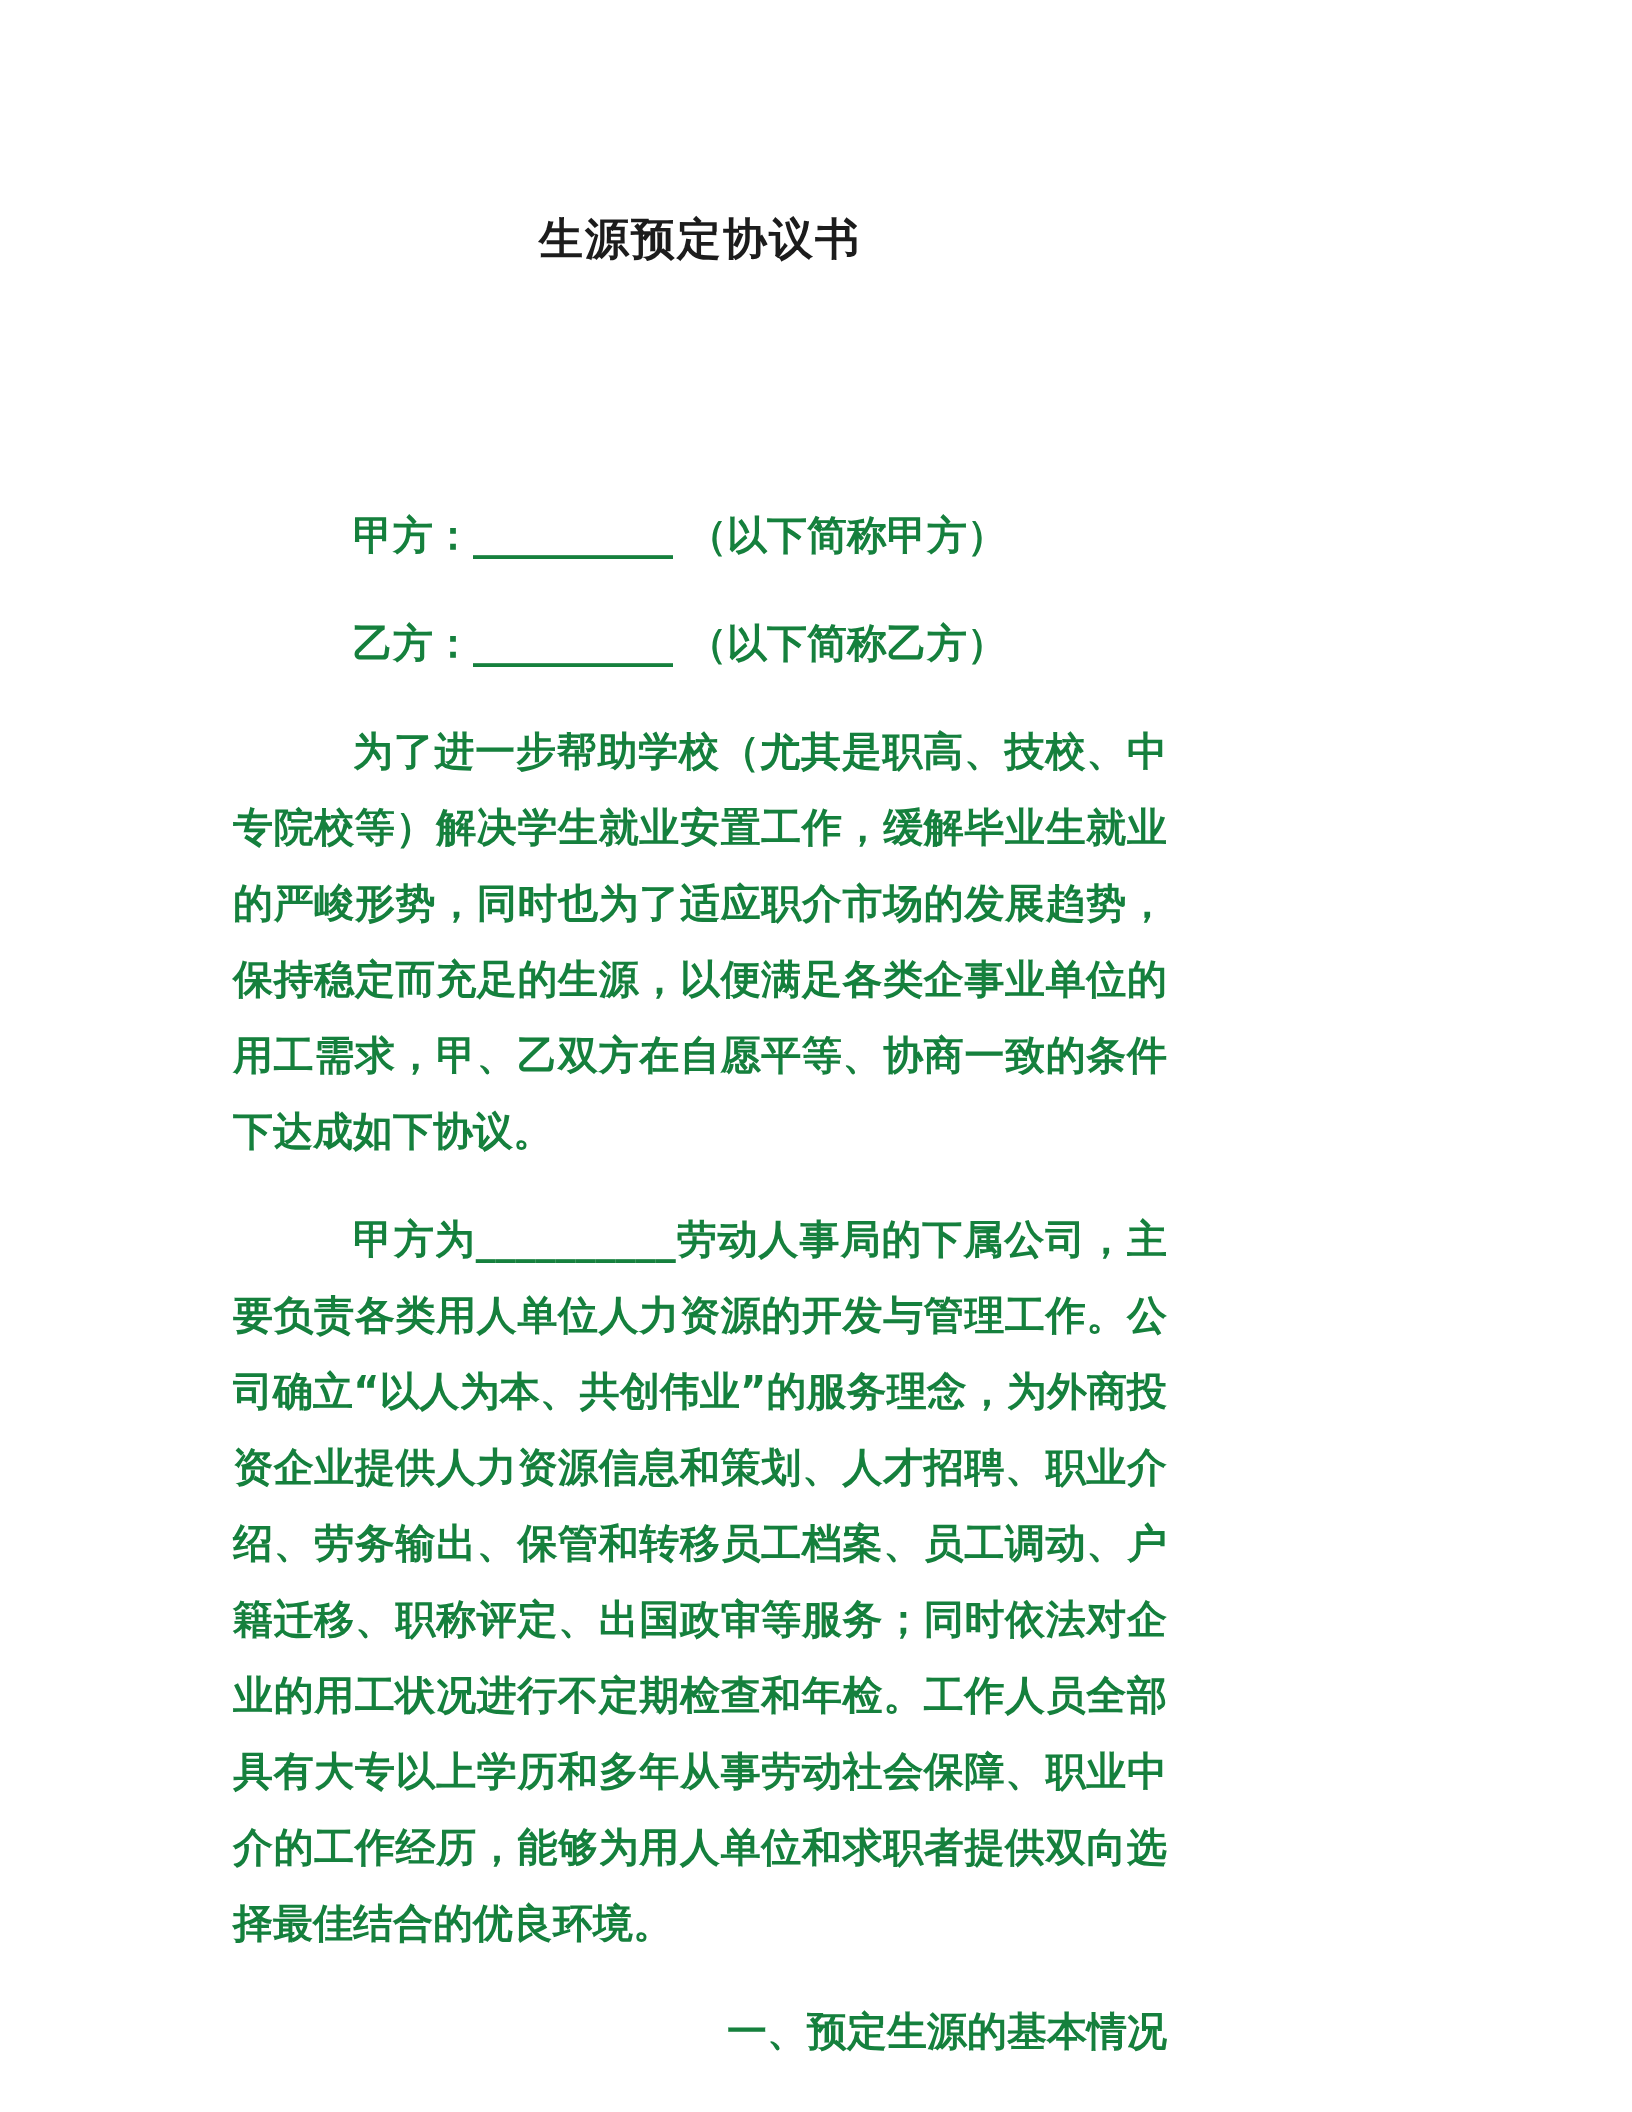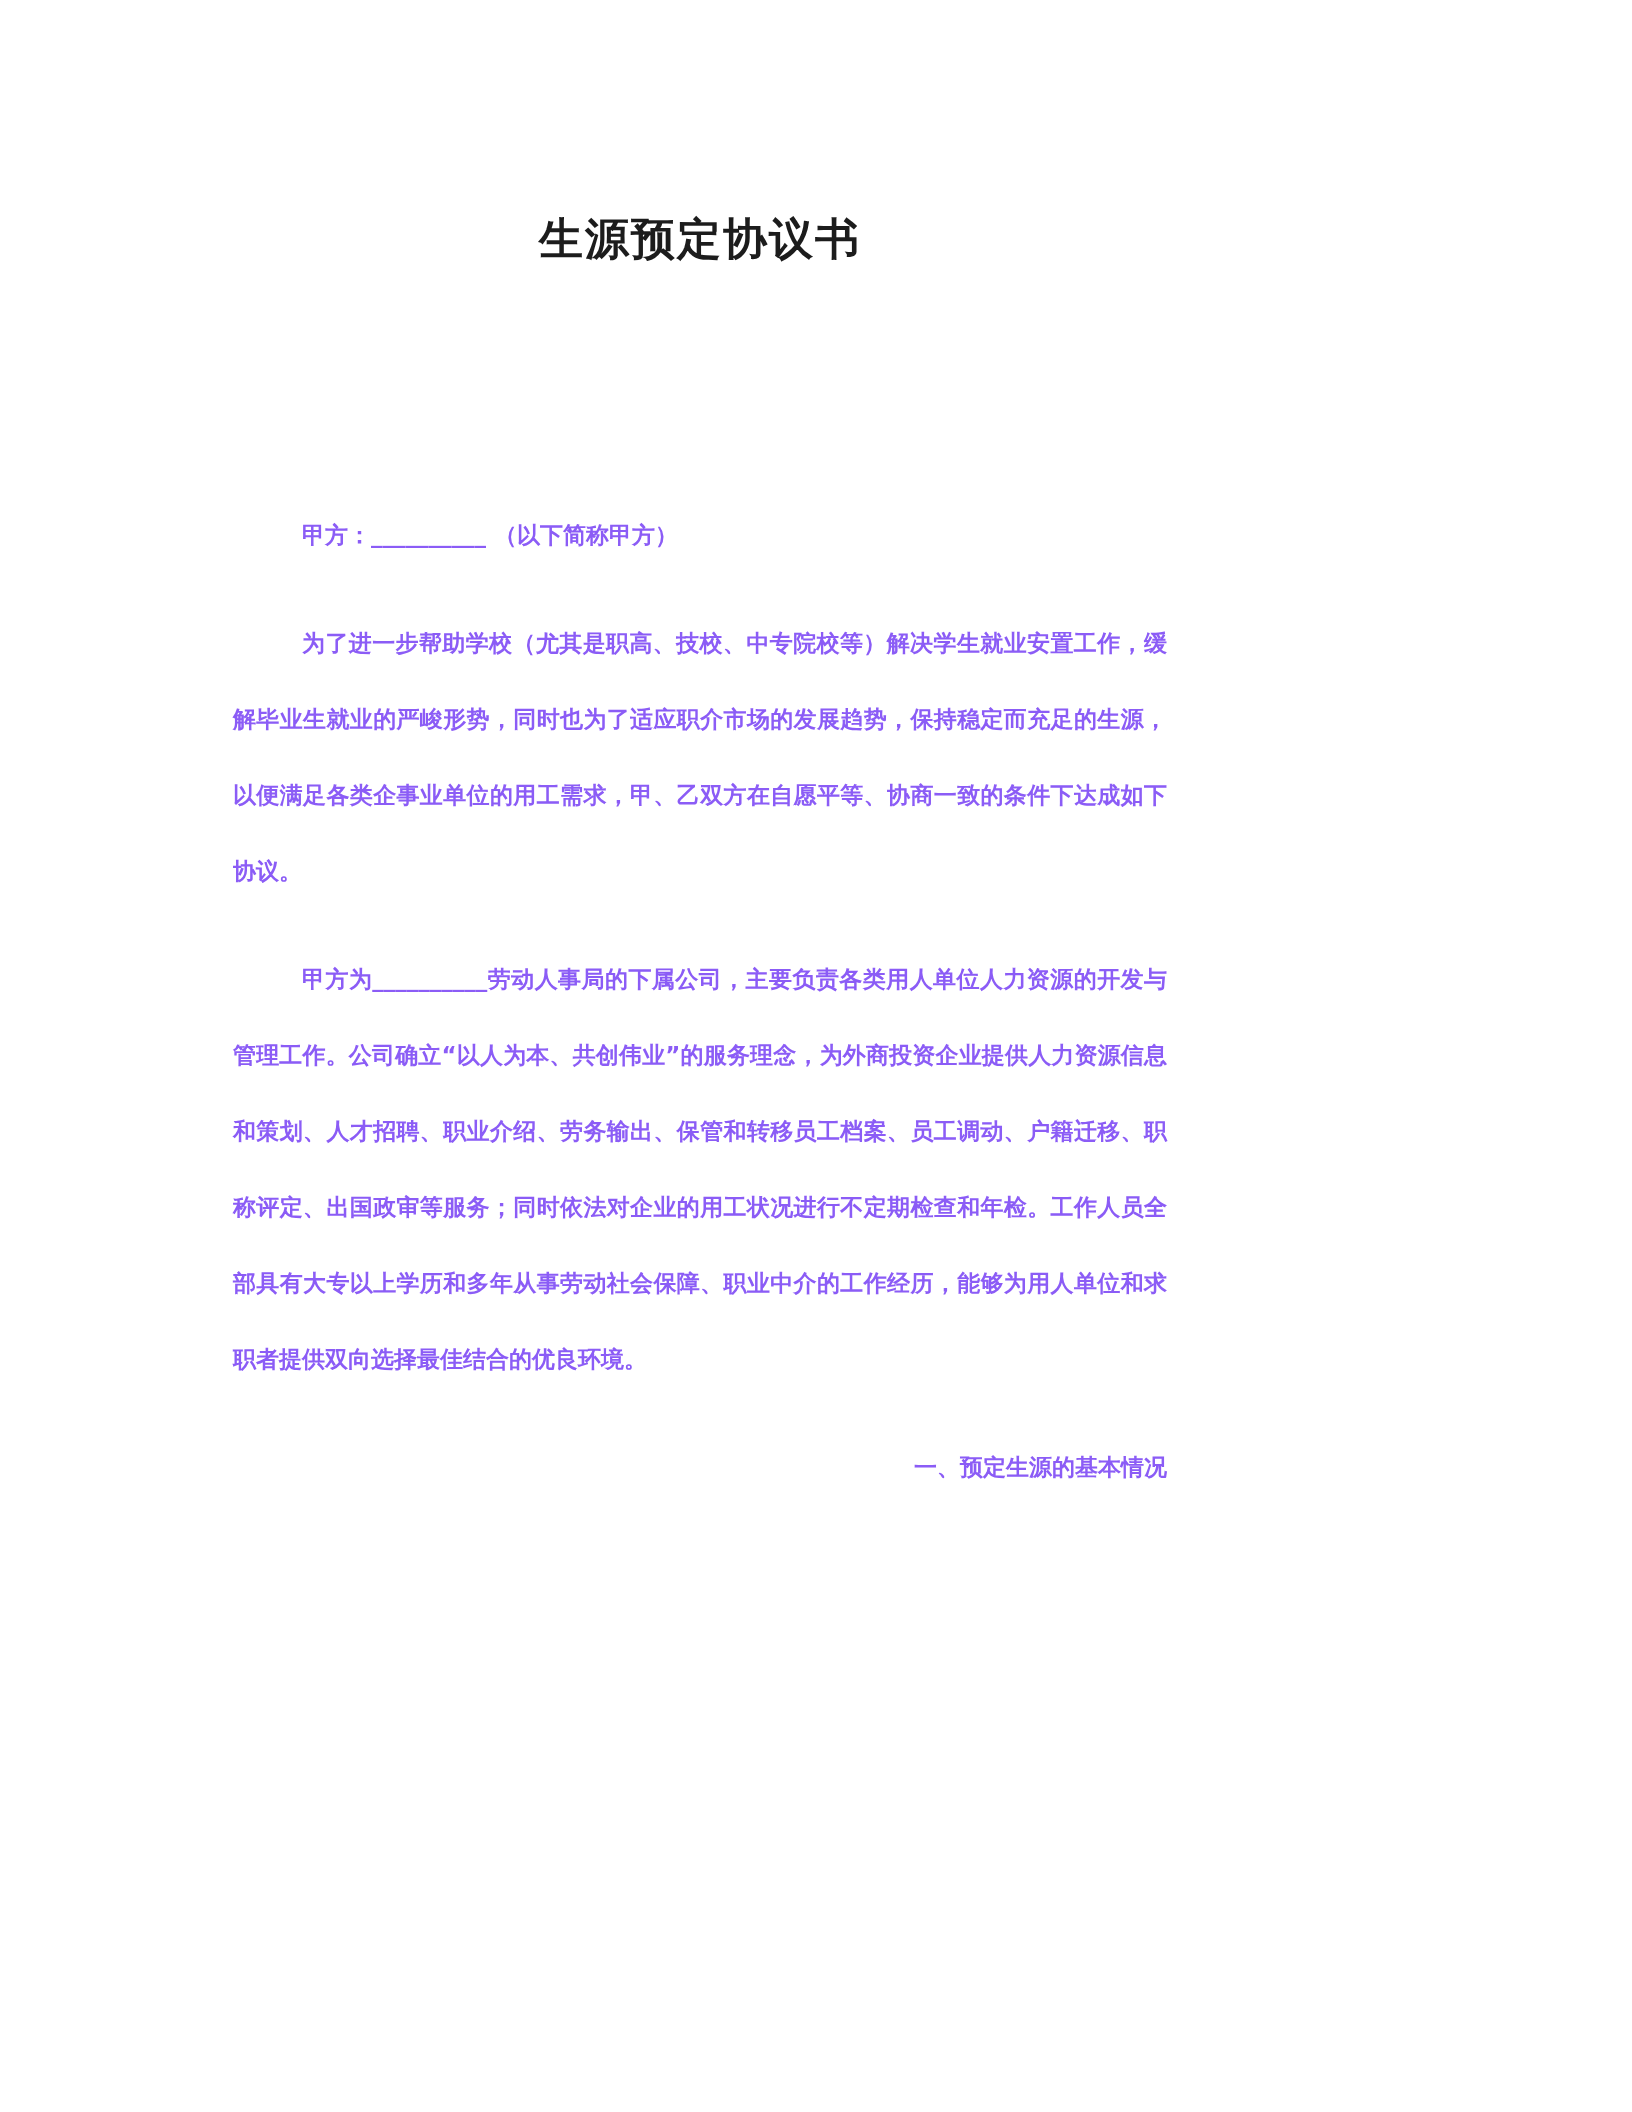--- a/index.html
+++ b/index.html
@@ -25,42 +25,43 @@
     margin: 0 0 228px 0;
     font-size: 44px;
     font-weight: 700;
     text-align: center;
     letter-spacing: 2px;
     color: #1c1c1c;
     font-family: "DejaVu Sans", sans-serif;
   }
   .para {
     margin: 0 0 32px 0;
-    font-size: 23px;
+    font-size: 40px;
     font-weight: 700;
     line-height: 76px;
     text-align: justify;
     text-justify: inter-ideograph;
     text-indent: 3em;
-    color: #8b5cf6;
+    color: #15803d;
     font-family: "DejaVu Sans", sans-serif;
     word-break: break-all;
   }
   .para.heading {
     margin-top: 6px;
     text-align: right;
   }
 </style>
 </head>
 <body>
 
 <div class="page">
   <h1 class="doc-title">生源预定协议书</h1>
 
   <p class="para">甲方：__________ （以下简称甲方）</p>
 
+  <p class="para">乙方：__________ （以下简称乙方）</p>
 
   <p class="para">为了进一步帮助学校（尤其是职高、技校、中专院校等）解决学生就业安置工作，缓解毕业生就业的严峻形势，同时也为了适应职介市场的发展趋势，保持稳定而充足的生源，以便满足各类企事业单位的用工需求，甲、乙双方在自愿平等、协商一致的条件下达成如下协议。</p>
 
   <p class="para">甲方为__________劳动人事局的下属公司，主要负责各类用人单位人力资源的开发与管理工作。公司确立“以人为本、共创伟业”的服务理念，为外商投资企业提供人力资源信息和策划、人才招聘、职业介绍、劳务输出、保管和转移员工档案、员工调动、户籍迁移、职称评定、出国政审等服务；同时依法对企业的用工状况进行不定期检查和年检。工作人员全部具有大专以上学历和多年从事劳动社会保障、职业中介的工作经历，能够为用人单位和求职者提供双向选择最佳结合的优良环境。</p>
 
   <p class="para heading">一、预定生源的基本情况</p>
 </div>
 
 </body></html>

